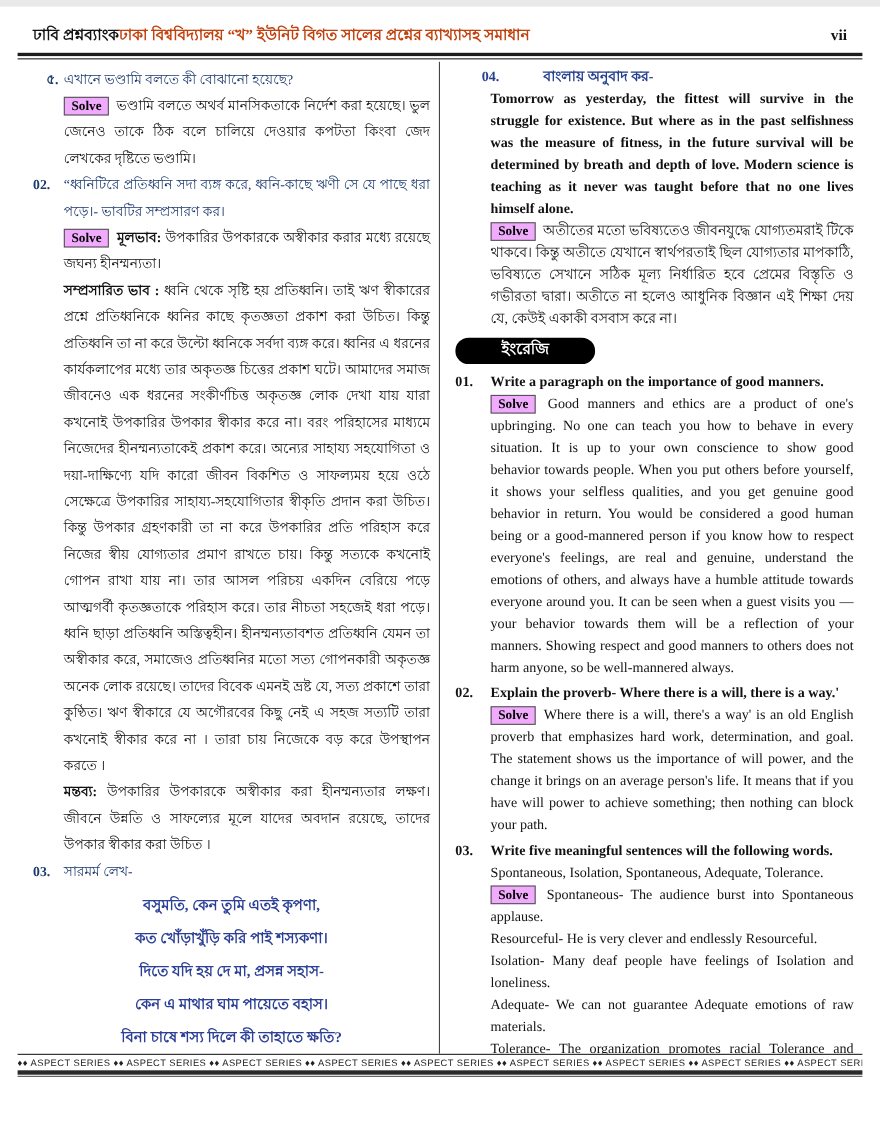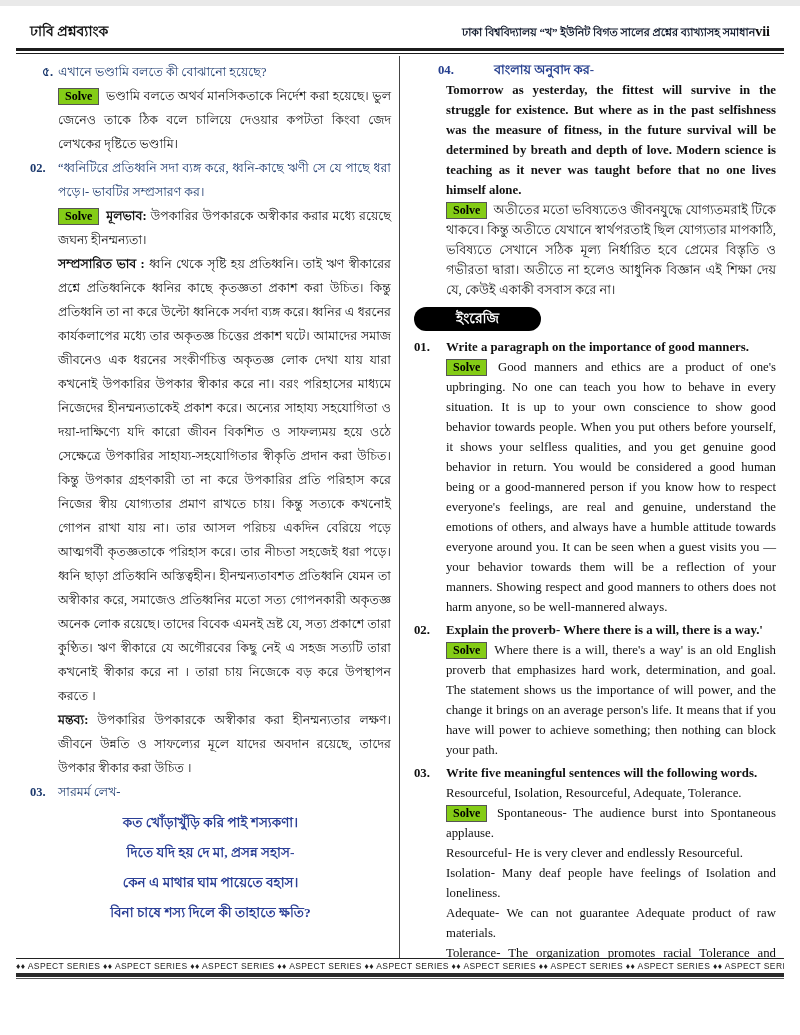--- a/index.html
+++ b/index.html
@@ -8,21 +8,21 @@
     font-family:"Liberation Serif","DejaVu Serif",serif;color:#111;
   }
   .scan-strip{height:6px;background:#e9e9e9;}
   .page{padding:0 14px;}
   
   .header{
     display:flex;align-items:baseline;justify-content:space-between;
     padding:14px 16px 4px 16px;
   }
   .header .h-left{font-weight:bold;font-size:14px;}
-  .header .h-center{font-size:11px;font-weight:bold;color:#0f172a;flex:1;text-align:right;}
+  .header .h-center{font-size:14px;font-weight:bold;color:#c2410c;flex:1;text-align:left;}
   .header .h-right{font-weight:bold;font-size:14px;}
   .header-rule{margin:0 2px;border-top:3px solid #1c1c1c;border-bottom:1px solid #1c1c1c;height:2px;}
   
   .content{display:flex;height:902px;overflow:hidden;margin-top:2px;}
   .col{overflow:hidden;box-sizing:border-box;}
   .col-left{width:392px;padding:4px 8px 0 44px;}
   .col-right{width:394px;border-left:1.5px solid #444;padding:4px 10px 0 46px;}
   p{margin:0;}
   
   .col-left{font-size:12.5px;line-height:24px;text-align:justify;}
@@ -33,21 +33,21 @@
   .col-left .q5row{margin-left:-16px;}
   .col-left .q5row .qnum{width:16px;}
   .col-right .q{margin-left:-32px;}
   .col-right .q .qnum{width:32px;flex-shrink:0;font-weight:bold;}
   .qbody{flex:1;}
   .bn-q{color:#1d3a6e;font-weight:normal;}
   .blue-q{color:#27408f;font-weight:bold;margin-left:24px;}
   .en-q{color:#111;font-weight:bold;}
   .bold{font-weight:bold;}
   .solve-box{
-    display:inline-block;border:1.5px solid #555;background:#84cc16;
+    display:inline-block;border:1.5px solid #555;background:#f0abfc;
     font-weight:bold;font-size:12px;line-height:15px;padding:0 6px;
     margin-right:3px;vertical-align:baseline;color:#000;
   }
   .poem{margin:4px 0 2px 0;text-align:center;color:#2b3f96;font-size:13.5px;line-height:30px;font-weight:bold;margin-left:-28px;}
   .passage{font-weight:bold;}
   .badge-wrap{text-align:left;margin:7px 0 6px 0;margin-left:-32px;}
   .section-badge{
     display:inline-block;background:#000;color:#fff;font-weight:bold;
     font-size:14px;padding:3px 42px;border-radius:16px;line-height:18px;
   }
@@ -105,20 +105,21 @@
         <span class="bold">মন্তব্য:</span>
         <span>উপকারির উপকারকে অস্বীকার করা হীনম্মন্যতার লক্ষণ। জীবনে উন্নতি ও সাফল্যের মূলে যাদের অবদান রয়েছে, তাদের উপকার স্বীকার করা উচিত ।</span>
       </p>
 
       <div class="q">
         <span class="qnum bn-q">03.</span>
         <div class="qbody bn-q">সারমর্ম লেখ-</div>
       </div>
 
       <div class="poem">
+        <div>বসুমতি, কেন তুমি এতই কৃপণা,</div>
         <div>কত খোঁড়াখুঁড়ি করি পাই শস্যকণা।</div>
         <div>দিতে যদি হয় দে মা, প্রসন্ন সহাস-</div>
         <div>কেন এ মাথার ঘাম  পায়েতে বহাস।</div>
         <div>বিনা চাষে শস্য দিলে কী তাহাতে ক্ষতি?</div>
 
       </div>
 
     </div>
 
     <div class="col col-right">
@@ -154,28 +155,28 @@
       <p>
         <span class="solve-box">Solve</span>
         <span>Where there is a will, there's a way' is an old English proverb that emphasizes hard work, determination, and goal. The statement shows us the importance of will power, and the change it brings on an average person's life. It means that if you have will power to achieve something; then nothing can block your path.</span>
       </p>
 
       <div class="spacer-s"></div>
       <div class="q">
         <span class="qnum en-q">03.</span>
         <div class="qbody en-q">Write five meaningful sentences will the following words.</div>
       </div>
-      <p>Resourceful, Isolation, Resourceful, Adequate, Tolerance.</p>
+      <p>Spontaneous, Isolation, Spontaneous, Adequate, Tolerance.</p>
       <p>
         <span class="solve-box">Solve</span>
         <span>Spontaneous- The audience burst into Spontaneous applause.</span>
       </p>
       <p>Resourceful- He is very clever and endlessly Resourceful.</p>
       <p>Isolation- Many deaf people have feelings of Isolation and loneliness.</p>
-      <p>Adequate- We can not guarantee Adequate product of raw materials.</p>
+      <p>Adequate- We can not guarantee Adequate emotions of raw materials.</p>
       <p>Tolerance- The organization promotes racial Tolerance and unity in diversity.</p>
     </div>
   </div>
 
   <div class="footer">
     <div class="footer-top-rule"></div>
     <div class="footer-text">♦♦ ASPECT SERIES ♦♦ ASPECT SERIES ♦♦ ASPECT SERIES ♦♦ ASPECT SERIES ♦♦ ASPECT SERIES ♦♦ ASPECT SERIES ♦♦ ASPECT SERIES ♦♦ ASPECT SERIES ♦♦ ASPECT SERIES ♦♦</div>
     <div class="footer-bottom-rule"></div>
   </div>
 

